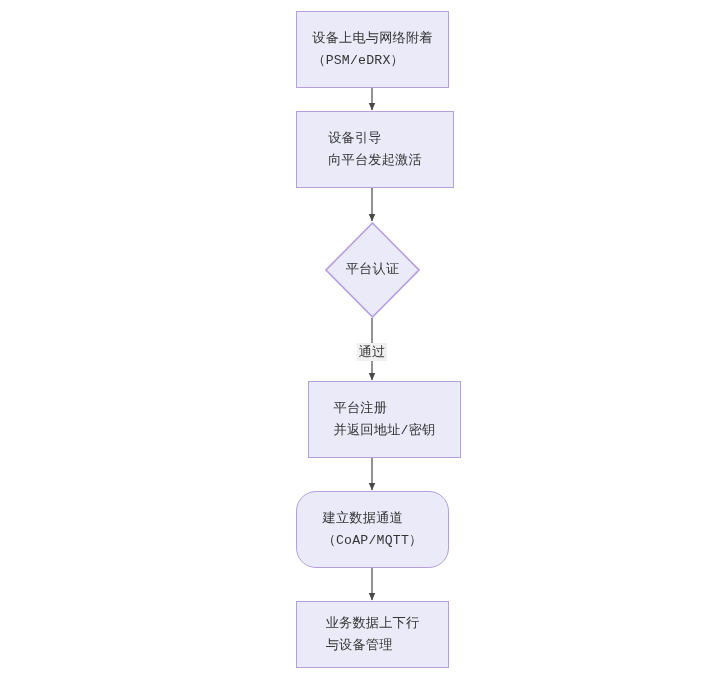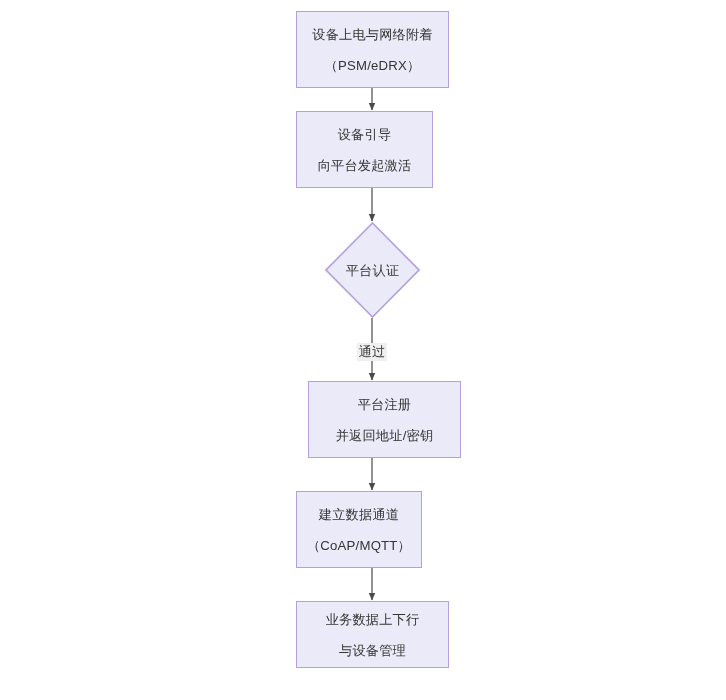--- a/index.html
+++ b/index.html
@@ -31,24 +31,24 @@
     box-sizing: border-box;
     background: #eaeaf9;
     border: 1.6px solid #b49fdf;
     display: flex;
     align-items: center;
     justify-content: center;
   }
   .node-label {
     color: #343434;
     font-size: 13.2px;
-    line-height: 31px;
-    text-align: center;
+    line-height: 22px;
     white-space: pre-line;
     letter-spacing: 0.2px;
+    font-family: Liberation Mono, monospace;
   }
   .node.decision {
     background: transparent;
     border: none;
   }
   .decision-shape {
     position: absolute;
     left: 0;
     top: 0;
     width: 100%;
@@ -83,35 +83,35 @@
       <line x1="372" y1="188" x2="372" y2="221" stroke="#4a4a4a" stroke-width="1.2" marker-end="url(#arrowhead)"></line>
       <line x1="372" y1="318" x2="372" y2="380" stroke="#4a4a4a" stroke-width="1.2" marker-end="url(#arrowhead)"></line>
       <line x1="372" y1="458" x2="372" y2="490" stroke="#4a4a4a" stroke-width="1.2" marker-end="url(#arrowhead)"></line>
       <line x1="372" y1="568" x2="372" y2="600" stroke="#4a4a4a" stroke-width="1.2" marker-end="url(#arrowhead)"></line>
     </svg>
 <div class="edge-label" style="left: 372px; top: 352px; text-align: center;">通过</div>
     <div class="node" style="left: 296px; top: 11px; width: 153px; height: 77px;">
       <div class="node-label">设备上电与网络附着
 （PSM/eDRX）</div>
     </div>
-    <div class="node" style="left: 296px; top: 111px; width: 137px; height: 77px;">
+    <div class="node" style="left: 296px; top: 111px; width: 158px; height: 77px;">
       <div class="node-label">设备引导
 向平台发起激活</div>
     </div>
     <div class="node decision" style="left: 325px; top: 222px; width: 95px; height: 96px;">
       <svg class="decision-shape" viewBox="0 0 95 96">
         <polygon points="47.5,1 94,48 47.5,95 1,48" fill="#eaeaf9" stroke="#b49fdf" stroke-width="1.6"></polygon>
       </svg>
       <div class="node-label">平台认证</div>
     </div>
     <div class="node" style="left: 296px; top: 381px; width: 153px; height: 77px; margin-left: 12px;">
       <div class="node-label">平台注册
 并返回地址/密钥</div>
     </div>
-    <div class="node" style="left: 296px; top: 491px; width: 126px; height: 77px;">
+    <div class="node" style="left: 296px; top: 491px; width: 153px; height: 77px; border-radius: 20px;">
       <div class="node-label">建立数据通道
 （CoAP/MQTT）</div>
     </div>
     <div class="node" style="left: 296px; top: 601px; width: 153px; height: 67px;">
       <div class="node-label">业务数据上下行
 与设备管理</div>
     </div>
   </div>
 
 </body></html>

